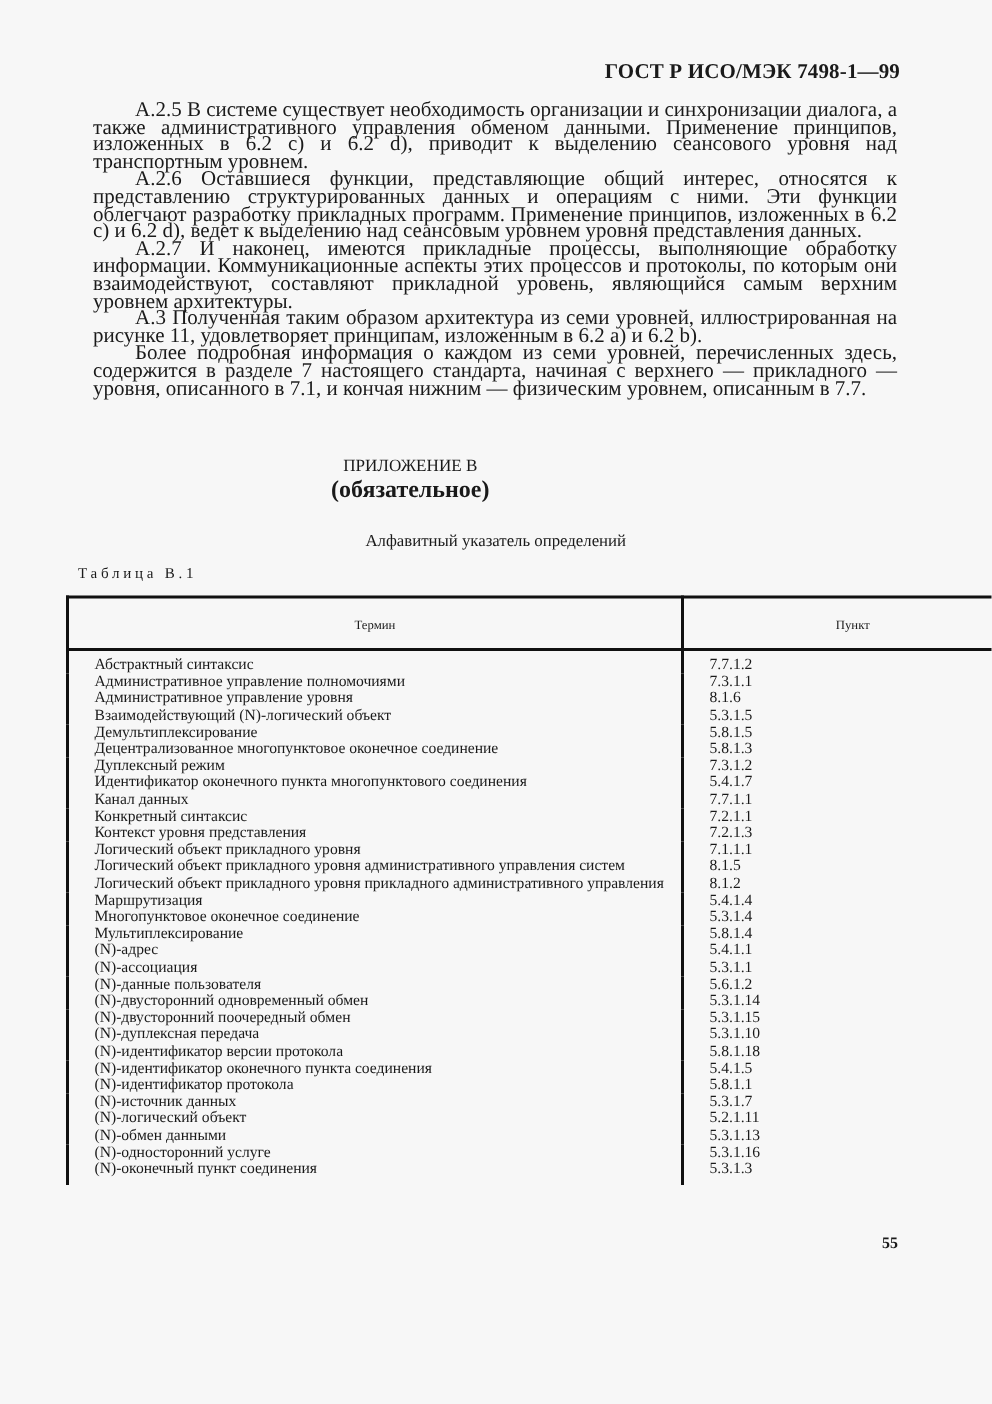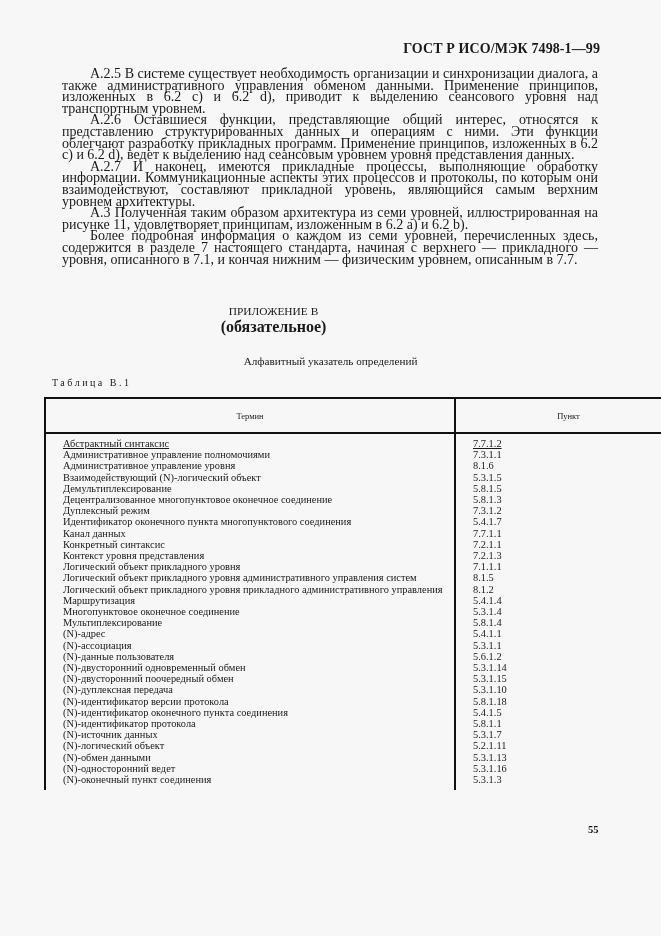--- a/index.html
+++ b/index.html
@@ -11,21 +11,21 @@
   .appendix { position:absolute; top:305px; left:0; width:547px; text-align:center; font-size:11.4px; }
   .appendix .sub { font-size:16px; margin-top:1px;font-weight:bold; }
   .title { position:absolute; top:355px; left:0; width:661px; text-align:center; font-weight:normal; font-size:11.2px; }
   .tlabel { position:absolute; top:377px; left:52px; font-size:10px; letter-spacing:2.5px; }
   table { position:absolute; top:397px; left:44px; width:639px; border-collapse:collapse; font-size:10.4px; }
   th { height:31px; border:2px solid #111; font-weight:normal; font-size:8.5px; text-align:center; }
   th.c1 { width:406px; }
   td { padding:0; line-height:11.2px; vertical-align:bottom; border-left:2px solid #111; border-right:2px solid #111; }
   td.term { padding-left:17px; padding-right:5px; text-align:justify; }
   td.pt { padding-left:17px; }
-  tr.first td { padding-top:4px;text-decoration:underline; }
+  tr.first td { padding-top:4px; }
   tr.last td { padding-bottom:5px; }
   .pagenum { position:absolute; top:824px; left:588px; font-size:10.6px;font-weight:bold; }
 </style>
 </head>
 <body>
 
 <div class="header">ГОСТ Р ИСО/МЭК 7498-1—99</div>
 
 <div class="para" style="top:68px;">
   <p>А.2.5  В системе существует необходимость организации и синхронизации диалога, а также административного управления обменом данными. Применение принципов, изложенных в 6.2 с) и 6.2 d), приводит к выделению сеансового уровня над транспортным уровнем.</p>
@@ -161,21 +161,21 @@
       </tr>
       <tr>
         <td class="term">(N)-логический объект</td>
         <td class="pt">5.2.1.11</td>
       </tr>
       <tr>
         <td class="term">(N)-обмен данными</td>
         <td class="pt">5.3.1.13</td>
       </tr>
       <tr>
-        <td class="term">(N)-односторонний ведет</td>
+        <td class="term">(N)-односторонний услуге</td>
         <td class="pt">5.3.1.16</td>
       </tr>
       <tr class="last">
         <td class="term">(N)-оконечный пункт соединения</td>
         <td class="pt">5.3.1.3</td>
       </tr>
     </tbody>
 </table>
 
 <div class="pagenum">55</div>

